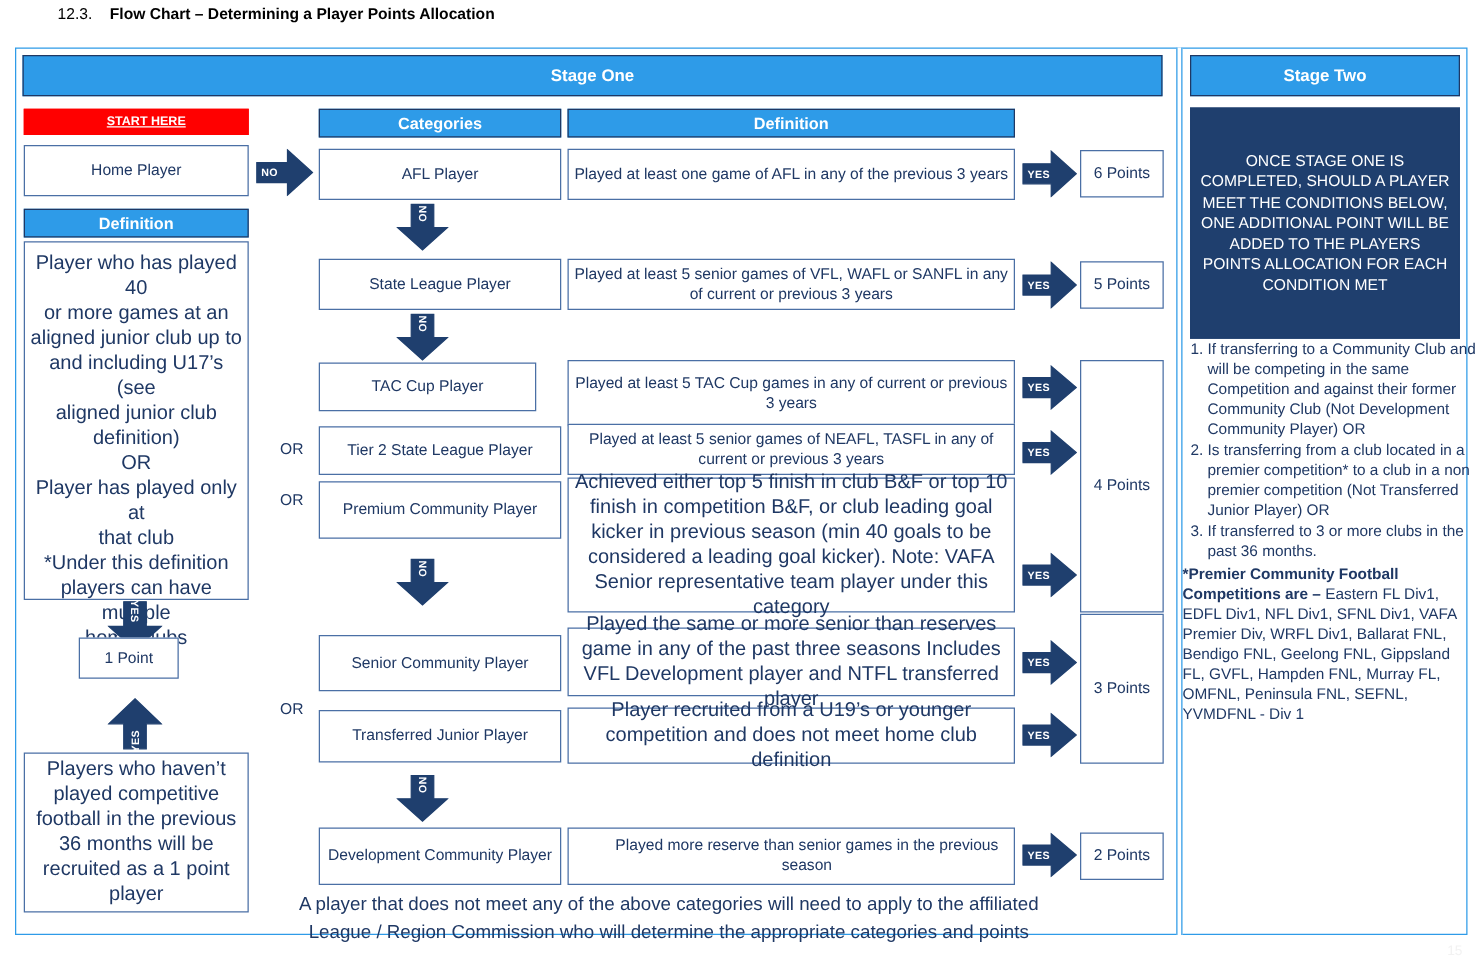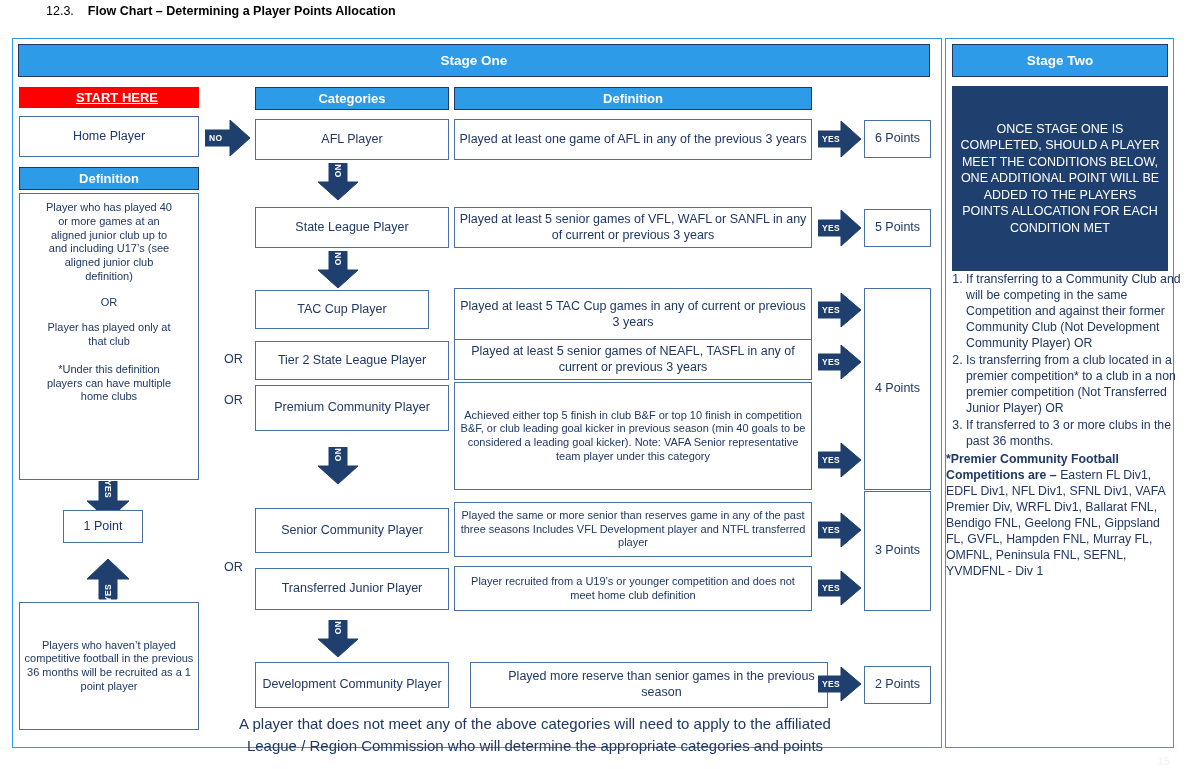--- a/index.html
+++ b/index.html
@@ -11,22 +11,22 @@
   .heading .num{font-weight:normal;margin-right:14px;}
 
   
   .frame{position:absolute;left:12px;top:38px;width:1162px;height:710px;border:1px solid #2E9BE8;box-sizing:border-box;background:#fff;}
   .divider{position:absolute;left:941px;top:38px;width:3px;height:710px;border-left:1px solid #2E9BE8;border-right:1px solid #2E9BE8;background:#fff;}
 
   
   .banner{position:absolute;background:#2E9BE8;border:1px solid #1F3864;color:#fff;font-weight:bold;font-size:13.5px;display:flex;align-items:center;justify-content:center;box-sizing:border-box;}
   .hdr{position:absolute;background:#2E9BE8;border:1px solid #1F3864;color:#fff;font-weight:bold;font-size:13px;display:flex;align-items:center;justify-content:center;box-sizing:border-box;}
   .wbox{position:absolute;background:#fff;border:1px solid #4A6FA5;box-sizing:border-box;display:flex;align-items:center;justify-content:center;text-align:center;font-size:12.5px;color:#1F3864;line-height:1.25;padding:2px 4px;}
-  .wbox.small{font-size:11px;}
-  .start{position:absolute;background:#FF0000;border:1px solid #FF0000;box-sizing:border-box;display:flex;align-items:center;justify-content:center;color:#fff;font-weight:bold;font-size:13px;text-decoration:underline;padding-left:16px;}
+  .wbox.small{font-size:16px;}
+  .start{position:absolute;background:#FF0000;border:1px solid #FF0000;box-sizing:border-box;display:flex;align-items:center;justify-content:center;color:#fff;font-weight:bold;font-size:10px;text-decoration:underline;padding-left:16px;}
   .navy{position:absolute;background:#1F3F6E;border:1px solid #1F3F6E;box-sizing:border-box;color:#fff;font-size:12.5px;text-align:center;line-height:1.32;display:flex;align-items:center;justify-content:center;padding:4px 6px;}
   .ortxt{position:absolute;font-size:12.5px;color:#1F3864;}
   .footnote{position:absolute;font-size:15px;color:#1F3864;text-align:center;line-height:1.45;}
 
   
   .arrow{position:absolute;}
   .arrow svg{display:block;}
   .arrow .lbl{position:absolute;color:#fff;font-weight:bold;font-size:8.5px;letter-spacing:.3px;}
   .arrow.right .lbl{left:4px;top:50%;transform:translateY(-50%);}
   .arrow.down .lbl{left:50%;top:3px;transform:translateX(-50%) rotate(90deg);transform-origin:center;}
@@ -199,21 +199,21 @@
   </div>
 
   <div class="arrow down" style="left:317px;top:620px;width:42px;height:38px;">
     <svg width="42" height="38" viewBox="0 0 42 38">
         <polygon points="12,0 30,0 30,19 41,19 21,37 1,19 12,19" fill="#1F3F6E" stroke="#1F3F6E" stroke-width="1"></polygon>
       </svg>
     <span class="lbl">NO</span>
   </div>
 
   <div class="wbox" style="left:255px;top:662px;width:194px;height:46px;">Development Community Player</div>
-  <div class="wbox" style="left:470px;top:662px;width:358px;height:46px;padding-left:29px;">Played more reserve than senior games in the previous season</div>
+  <div class="wbox" style="left:454px;top:662px;width:358px;height:46px;padding-left:29px;">Played more reserve than senior games in the previous season</div>
   <div class="arrow right" style="left:818px;top:666px;width:44px;height:36px;">
     <svg width="44" height="36" viewBox="0 0 44 36">
         <polygon points="0,10 23,10 23,1 43,18 23,35 23,26 0,26" fill="#1F3F6E" stroke="#1F3F6E" stroke-width="1"></polygon>
       </svg>
     <span class="lbl">YES</span>
   </div>
   <div class="wbox" style="left:864px;top:666px;width:67px;height:38px;">2 Points</div>
 
   <div class="footnote" style="left:225px;top:713px;width:620px;">A player  that does not meet any of the above categories will need to apply to the affiliated League / Region Commission who will determine the appropriate categories and points</div>
 

